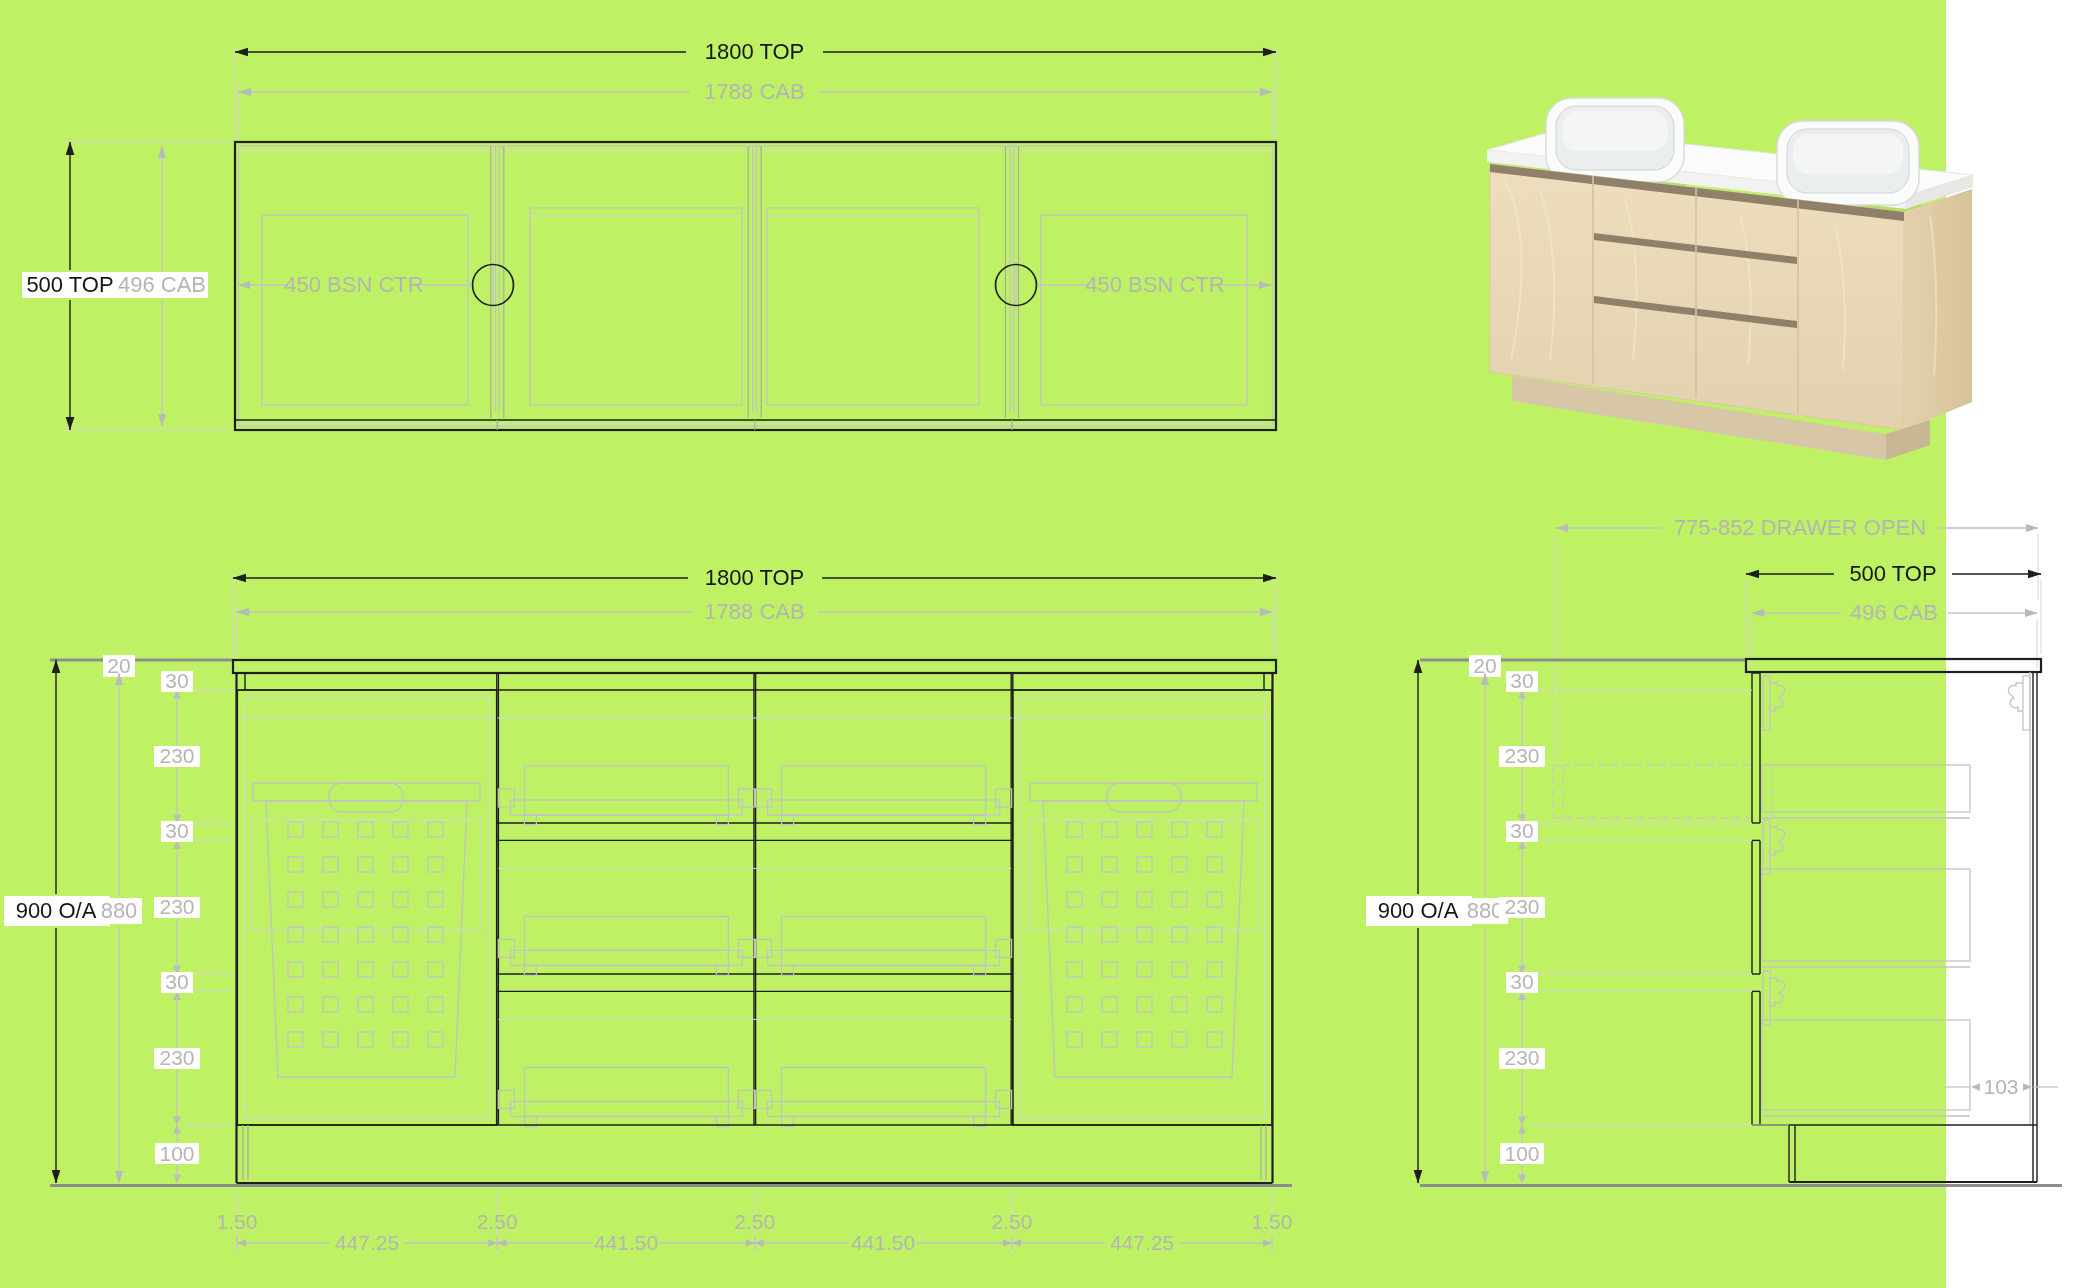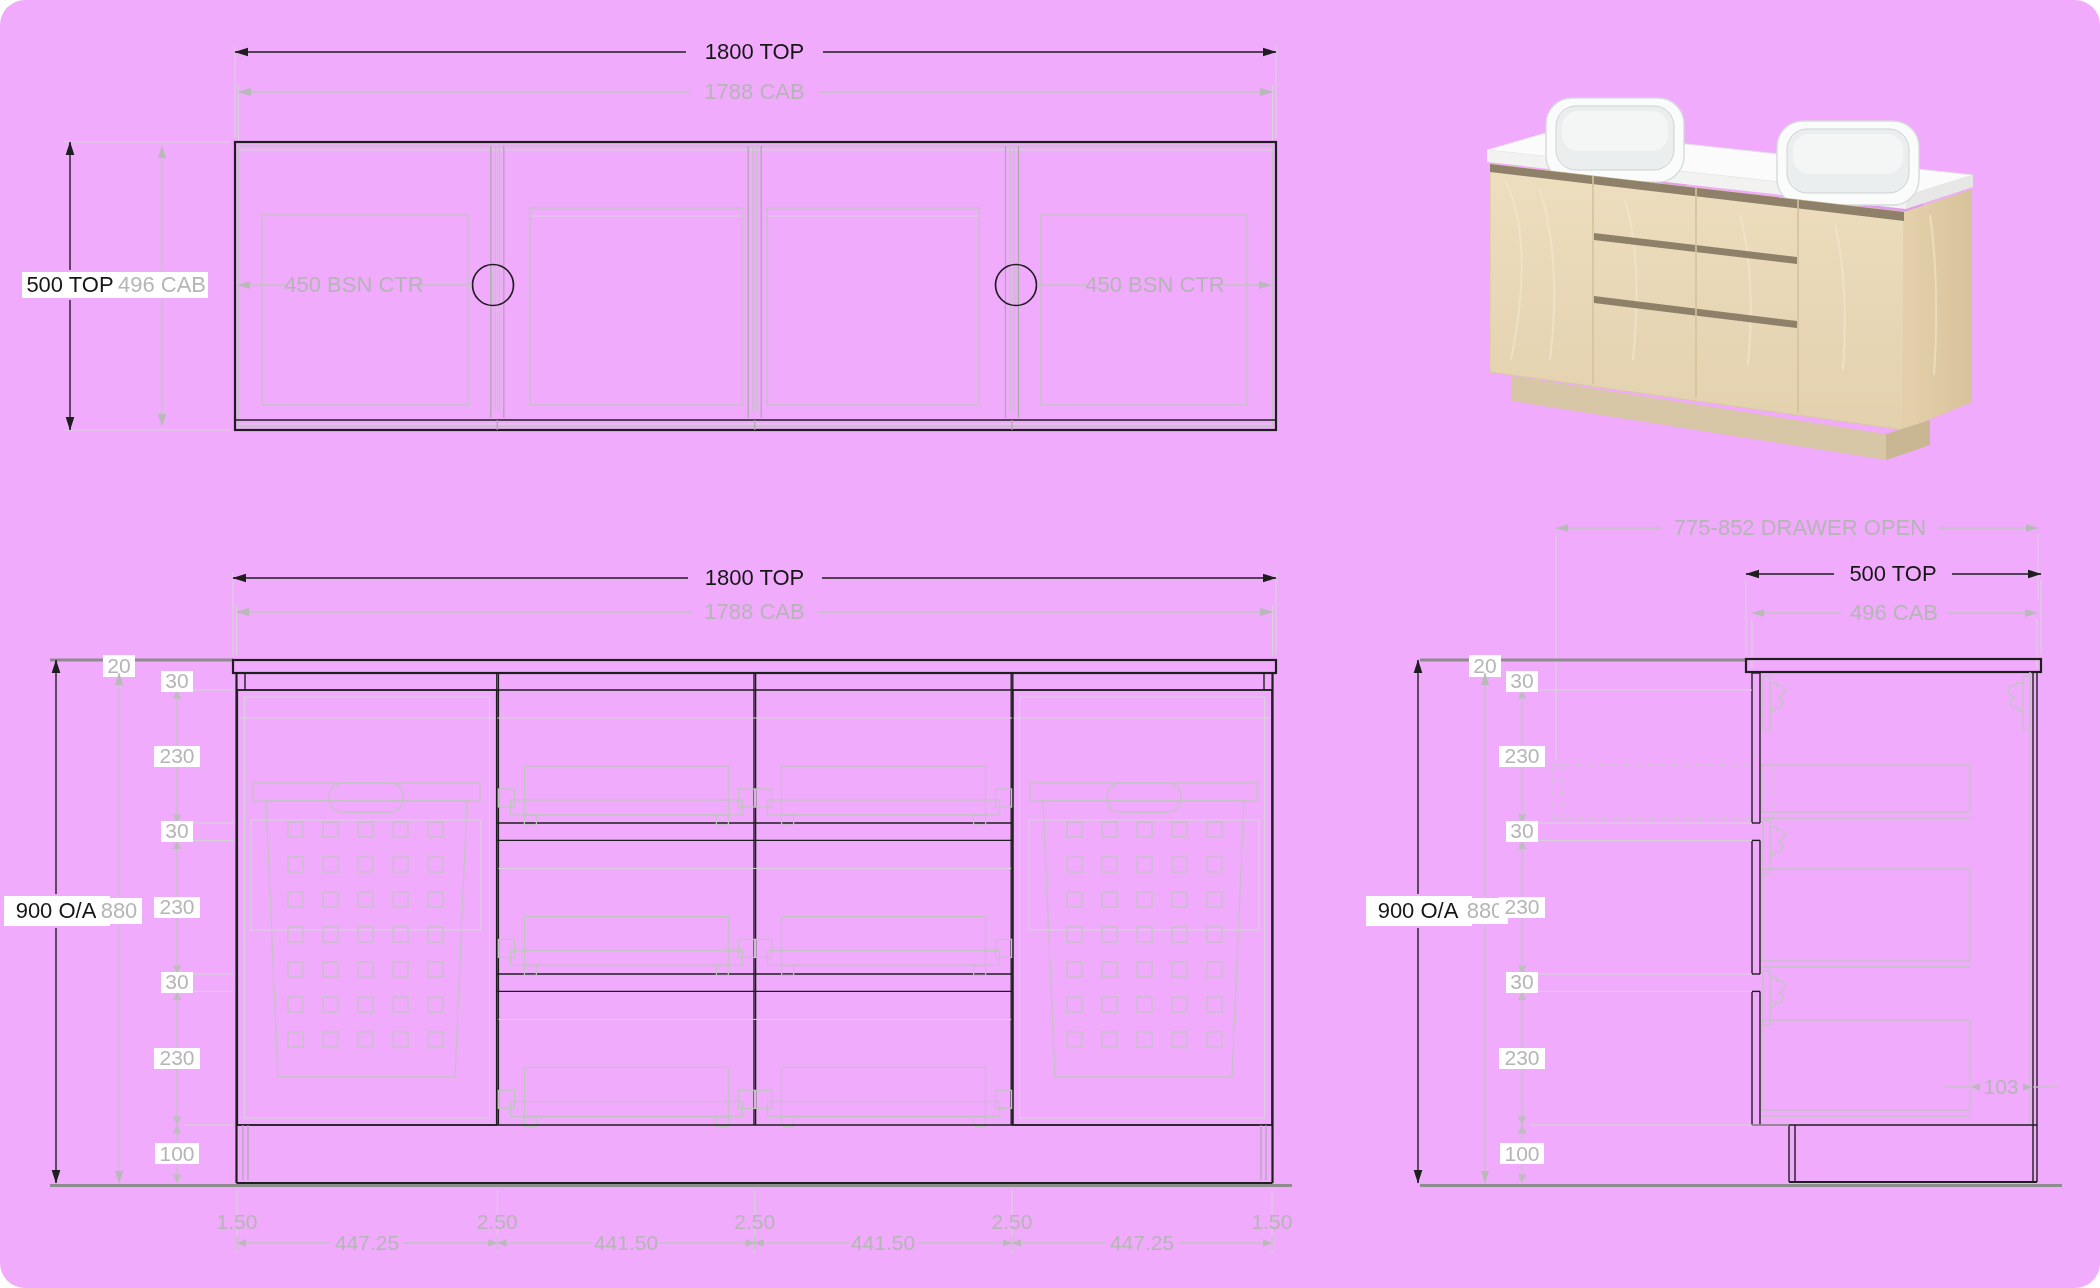--- a/index.html
+++ b/index.html
@@ -1,16 +1,16 @@
 <!DOCTYPE html>
 <html><head>
 <meta charset="utf-8">
 <style>
   html,body{margin:0;padding:0;background:#ffffff;}
-  .sheet{width:2100px;height:1288px;position:relative;background:#f0abfc;border-radius:25px;}
+  .sheet{width:1946px;height:1288px;position:relative;background:#bef264;}
   svg{display:block;}
   
   .lnD  {stroke:#1e1e1e;stroke-width:2.2;fill:none;}
   .lnD1 {stroke:#1e1e1e;stroke-width:1.4;fill:none;}
   .lnM  {stroke:#8d8d8d;stroke-width:3;fill:none;}
   .lnG  {stroke:#c3c3c3;stroke-width:1.3;fill:none;}
   .lnG2 {stroke:#d6d6d6;stroke-width:1;fill:none;}
   .lnGm {stroke:#a9a9a9;stroke-width:1.2;fill:none;}
   .dash {stroke:#c9c9c9;stroke-width:1.3;fill:none;stroke-dasharray:7 5;}
   .t {font-family:"Liberation Sans","DejaVu Sans",sans-serif;font-size:22px;text-anchor:middle;dominant-baseline:middle;}

